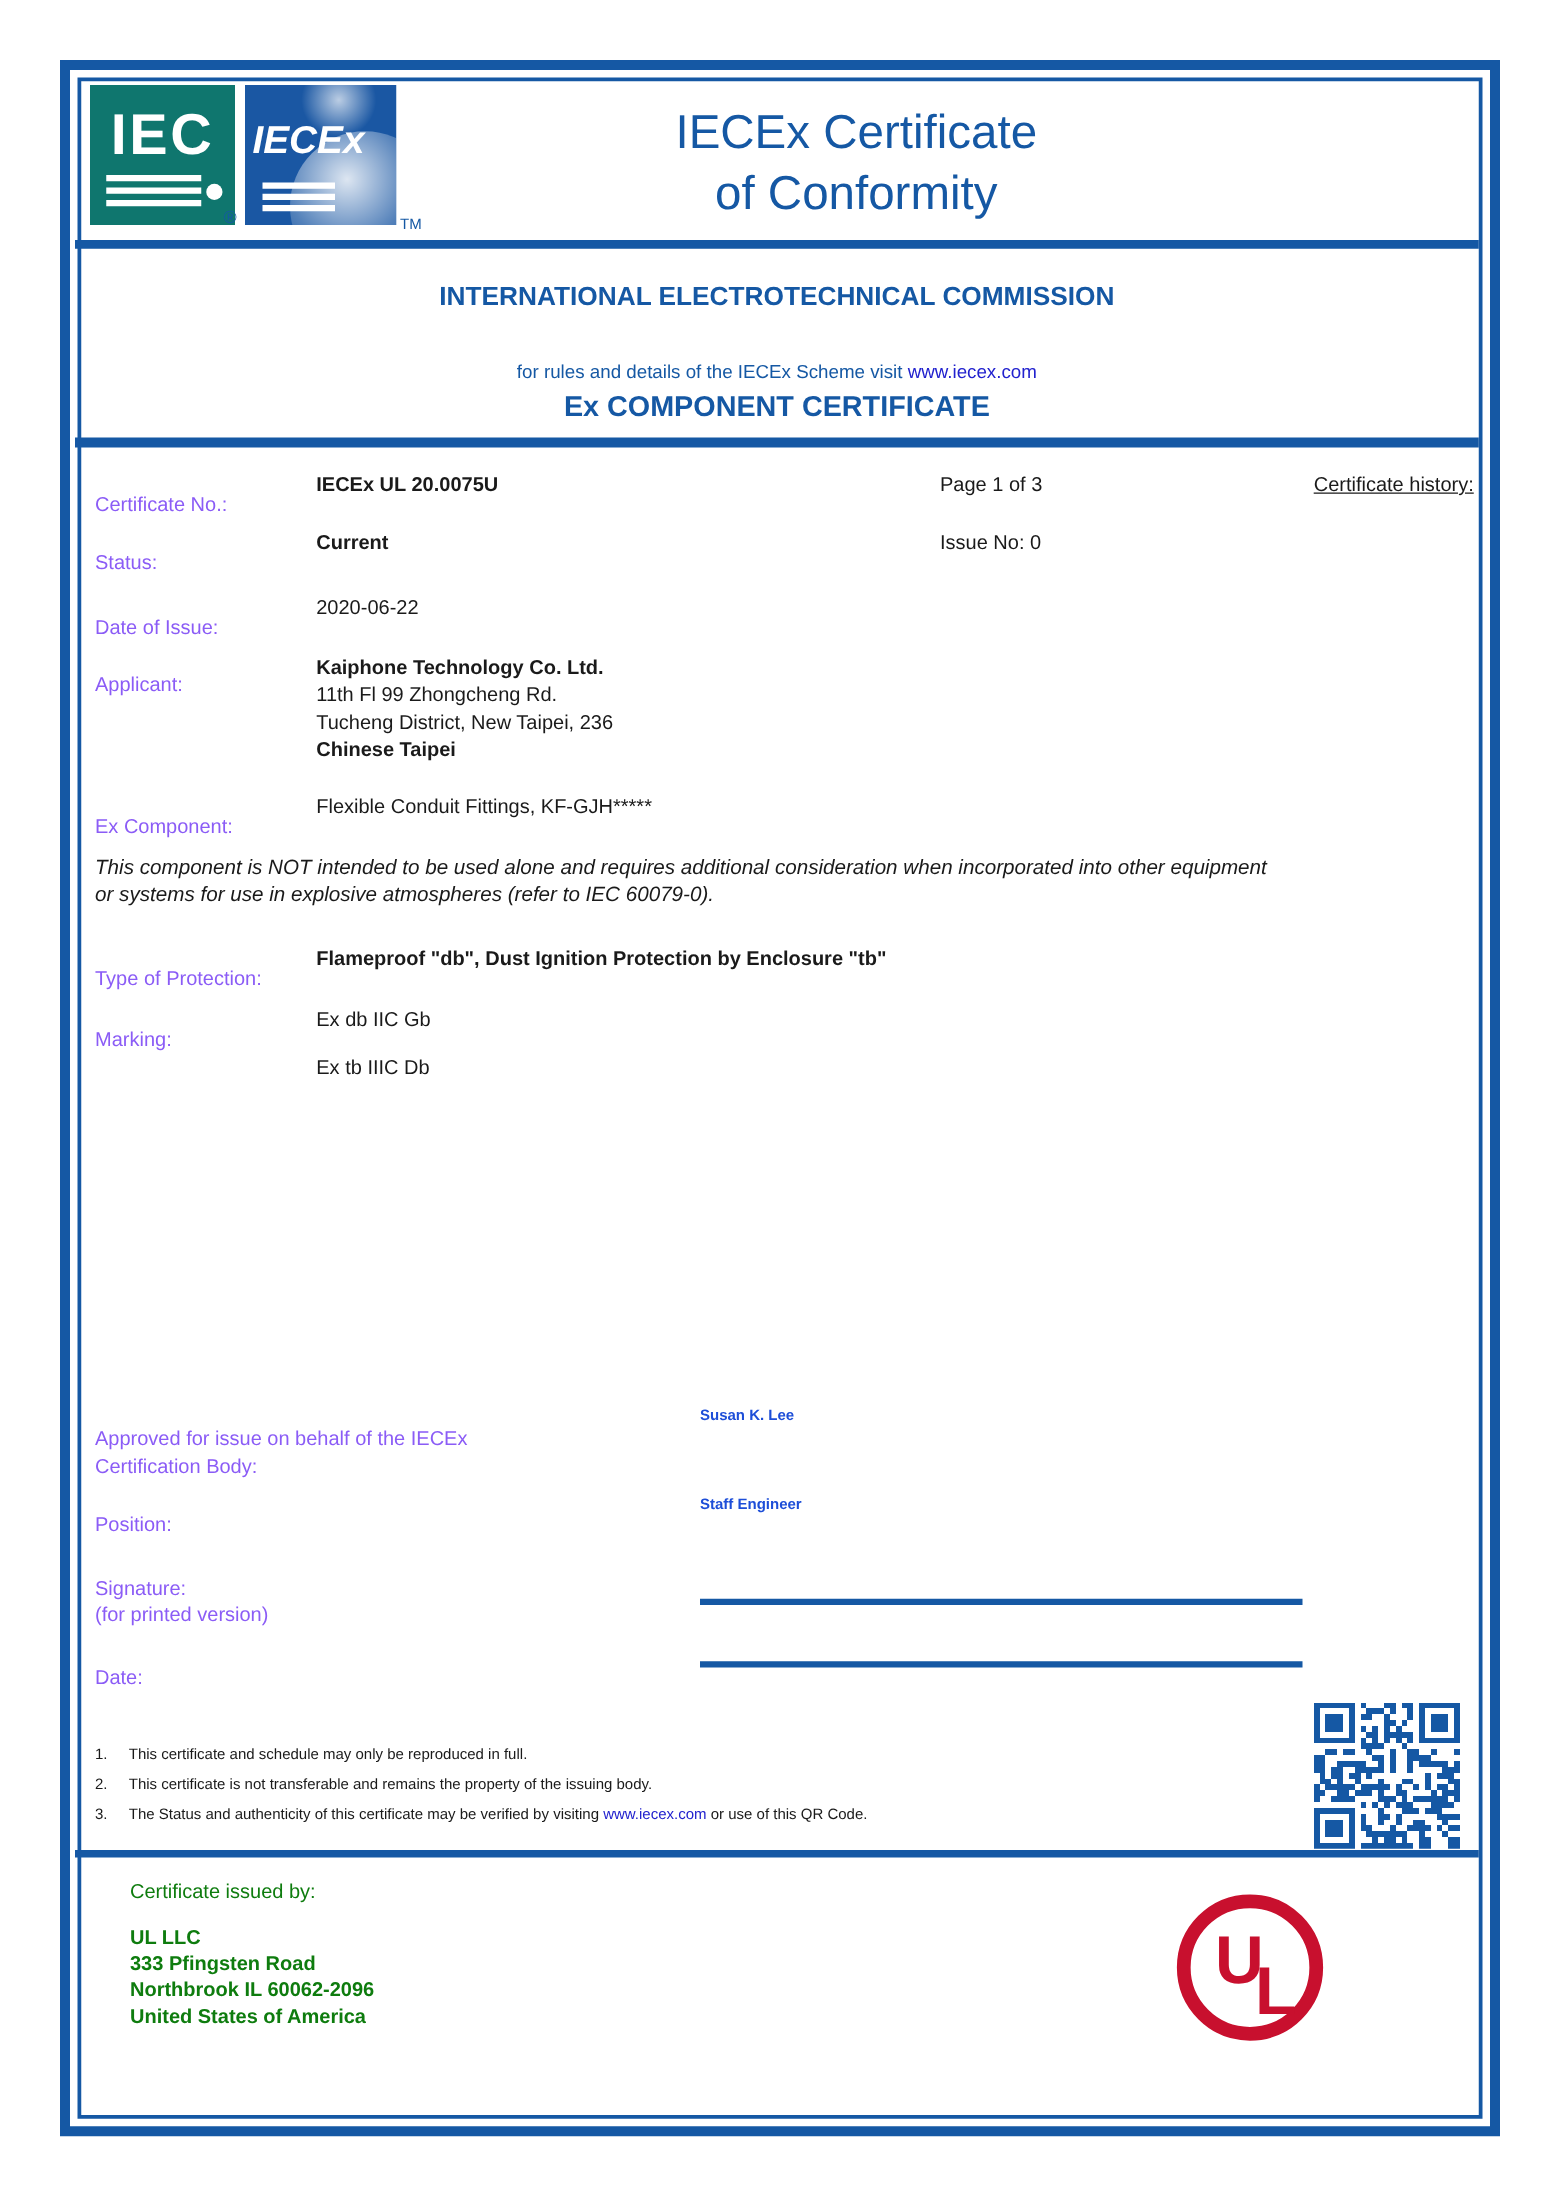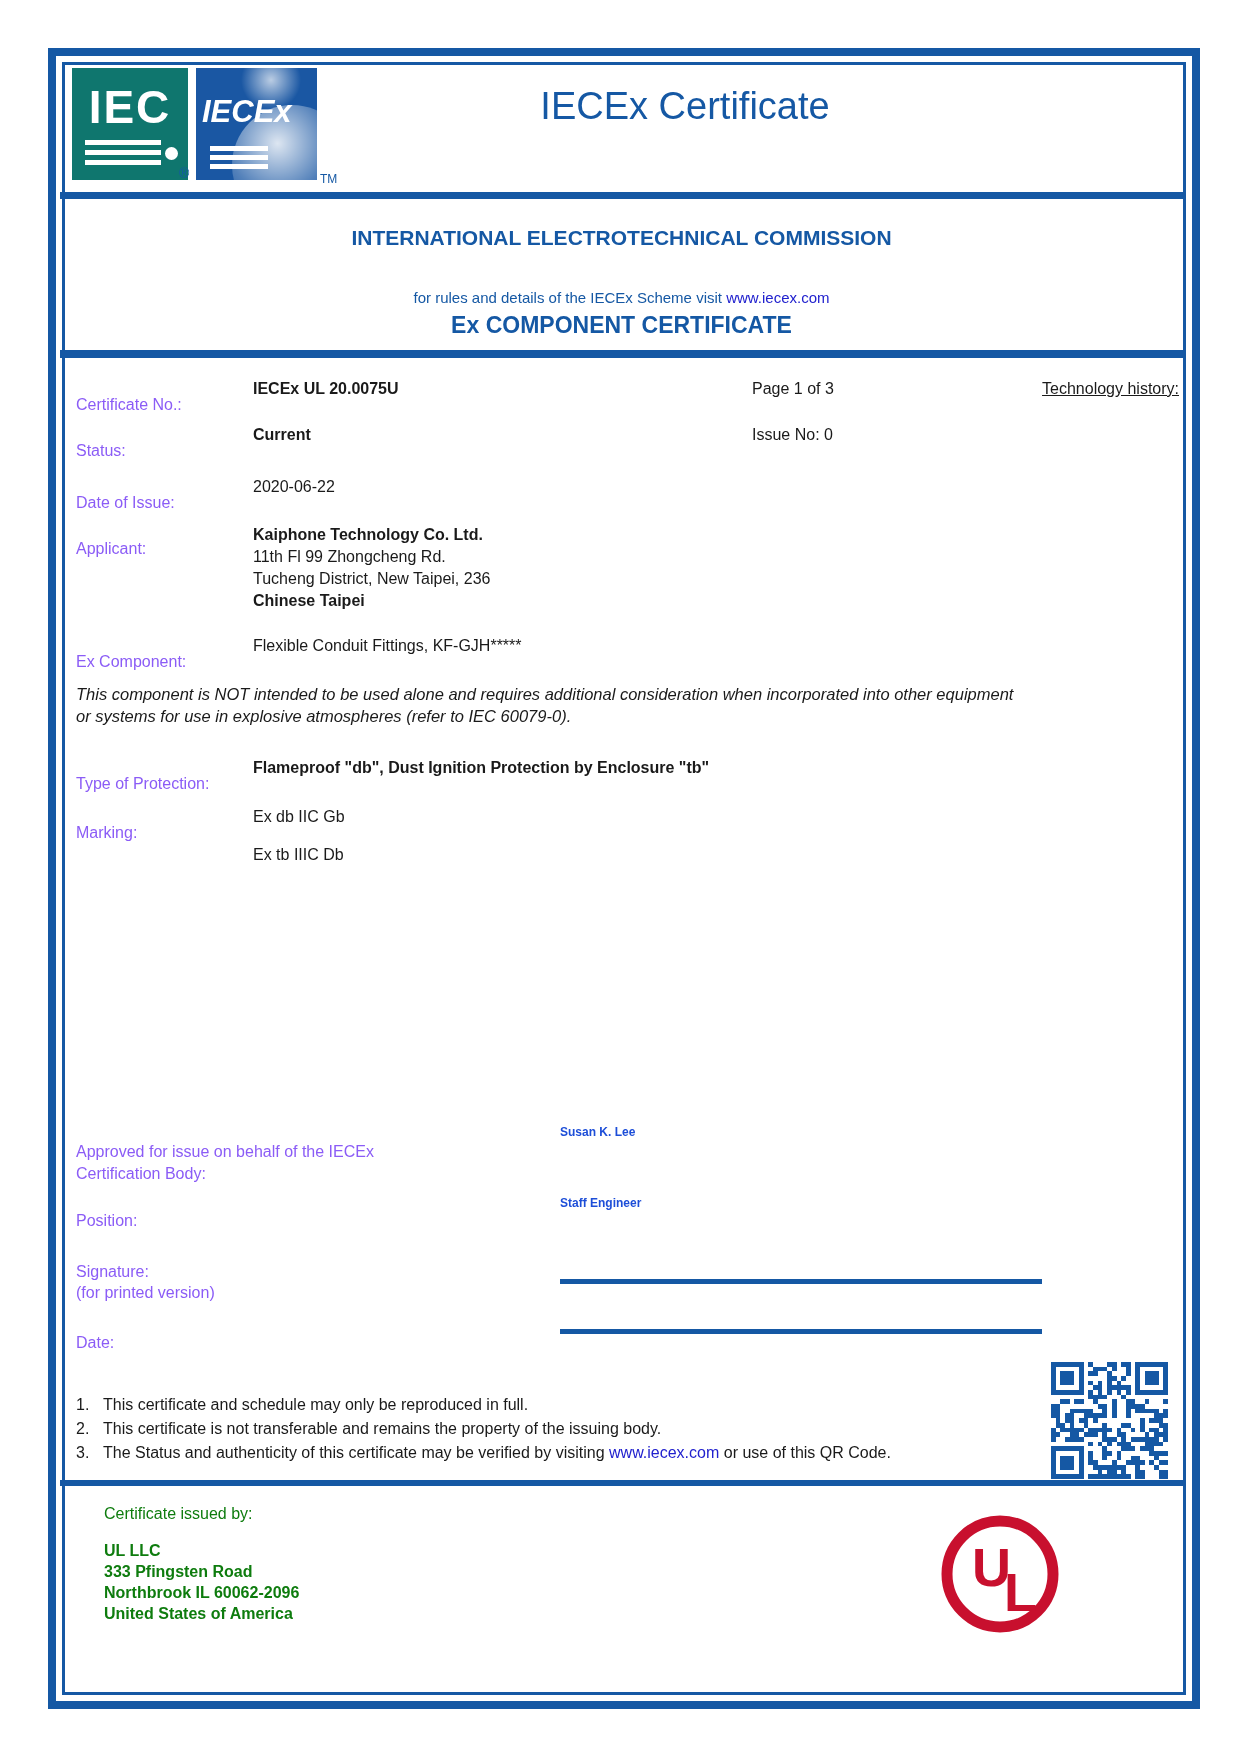--- a/index.html
+++ b/index.html
@@ -32,21 +32,21 @@
   .iecex-globe{position:absolute;right:-35px;bottom:-45px;width:120px;height:120px;border-radius:50%;
         background:radial-gradient(circle at 38% 32%, rgba(255,255,255,0.85), rgba(255,255,255,0.25) 45%, rgba(255,255,255,0) 72%);}
   .iecex-glow{position:absolute;left:40px;top:-18px;width:70px;height:60px;border-radius:50%;
         background:radial-gradient(circle, rgba(255,255,255,0.7), rgba(255,255,255,0) 65%);}
   .iecex-text{position:absolute;left:6px;top:26px;width:100%;color:#fff;font-size:31px;
         font-weight:bold;font-style:italic;letter-spacing:0px;}
   .iecex-bar{position:absolute;left:14px;width:58px;height:5px;background:#fff;}
   .tm-mark{position:absolute;left:320px;top:172px;font-size:12px;color:#1558A4;}
   
   .sig-line{position:absolute;left:560px;width:482px;height:5px;background:#1558A4;}
-  .note{position:absolute;left:76px;font-size:16px;color:#1a1a1a;}
+  .note{position:absolute;left:76px;font-size:12px;color:#1a1a1a;}
   .note-num{display:inline-block;width:27px;}
   .green{color:#0E7C0E;}
   .qr{position:absolute;left:1051px;top:1362px;width:117px;height:117px;}
   .qr svg{width:100%;height:100%;}
   .ul-logo{position:absolute;left:938px;top:1512px;width:124px;height:124px;}
 </style>
 </head>
 <body>
 
 <div class="page">
@@ -67,34 +67,35 @@
     <div class="iecex-globe"></div>
     <div class="iecex-text">IECEx</div>
     <div class="iecex-bar" style="top:78px"></div>
     <div class="iecex-bar" style="top:87px"></div>
     <div class="iecex-bar" style="top:96px"></div>
   </div>
   <div class="tm-mark">TM</div>
 
   <div class="doc-title">
     <div>IECEx Certificate</div>
+    <div>of Conformity</div>
   </div>
 
   <div class="rule" style="top:192px;height:7px"></div>
 
   <div class="hdr-center bold" style="top:226px;font-size:21px">INTERNATIONAL ELECTROTECHNICAL COMMISSION</div>
   <div class="hdr-center" style="top:289px;font-size:15px"><span>for rules and details of the IECEx Scheme visit </span><a class="link">www.iecex.com</a></div>
   <div class="hdr-center bold" style="top:312px;font-size:23px">Ex COMPONENT CERTIFICATE</div>
 
   <div class="rule" style="top:350px;height:8px"></div>
 
   <div class="lbl" style="top:380px">Certificate No.:</div>
   <div class="val bold" style="top:380px">IECEx UL 20.0075U</div>
   <div class="col3" style="top:380px">Page 1 of 3</div>
-  <div class="abs" style="top:380px;right:62px;font-size:16px;text-decoration:underline">Technology history:</div>
+  <div class="abs" style="top:380px;right:62px;font-size:16px;text-decoration:underline">Certificate history:</div>
 
   <div class="lbl" style="top:426px">Status:</div>
   <div class="val bold" style="top:426px">Current</div>
   <div class="col3" style="top:426px">Issue No: 0</div>
 
   <div class="lbl" style="top:478px">Date of Issue:</div>
   <div class="val" style="top:478px">2020-06-22</div>
 
   <div class="lbl" style="top:524px">Applicant:</div>
   <div class="val" style="top:524px;line-height:22px">

